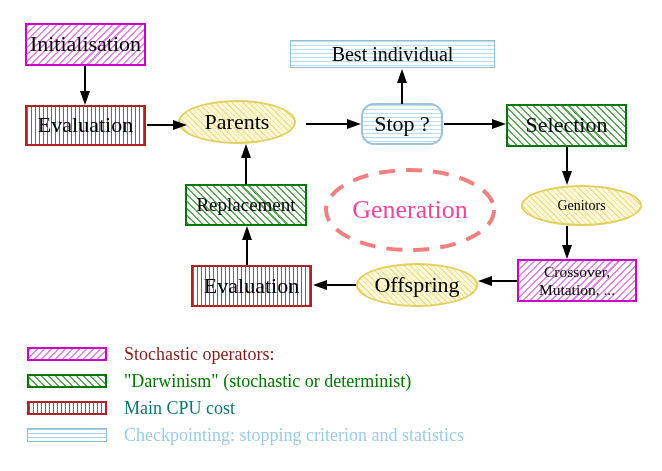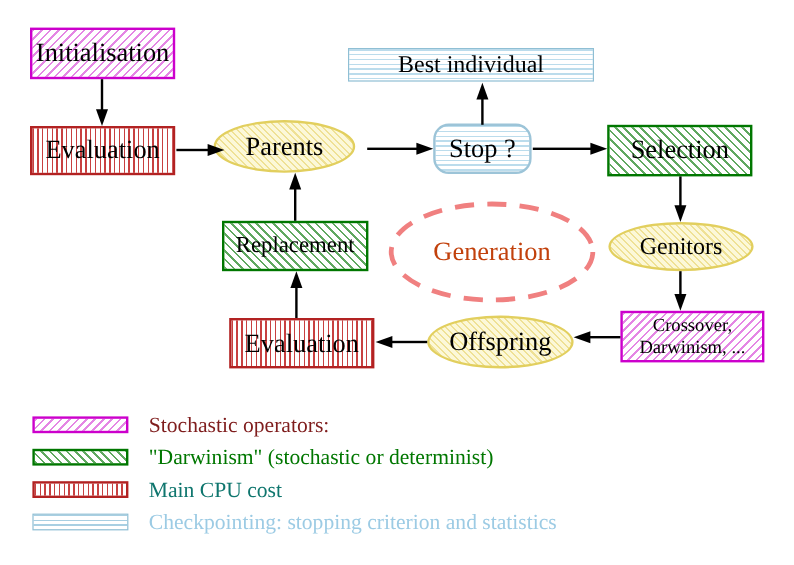--- a/index.html
+++ b/index.html
@@ -94,39 +94,39 @@
     <span>Selection</span>
   </div>
 
   <div class="node hatch-green" style="left:185px;top:184px;width:122px;height:42px;font-size:19px">
     <span>Replacement</span>
   </div>
 
   <svg class="gen-ellipse" style="left:322px;top:166px" width="176" height="88">
     <ellipse cx="88" cy="44" rx="84" ry="40" fill="none" stroke="#F08080" stroke-width="4" stroke-dasharray="16 11"></ellipse>
   </svg>
-  <div class="node" style="left:322px;top:166px;width:176px;height:88px;font-size:22px;color:#c2410c">
+  <div class="node" style="left:322px;top:166px;width:176px;height:88px;font-size:26px;color:#ec4899">
     <span>Generation</span>
   </div>
 
-  <div class="node ellipse-yellow" style="left:507px;top:185px;width:121px;height:41px;font-size:20px">
+  <div class="node ellipse-yellow" style="left:521px;top:185px;width:121px;height:41px;font-size:14px">
     <span>Genitors</span>
   </div>
 
   <div class="node stripe-red" style="left:191px;top:265px;width:121px;height:42px;font-size:22px">
     <span>Evaluation</span>
   </div>
 
   <div class="node ellipse-yellow" style="left:356px;top:263px;width:122px;height:44px;font-size:22px">
     <span>Offspring</span>
   </div>
 
   <div class="node hatch-magenta" style="left:517px;top:259px;width:120px;height:43px;font-size:15.5px;flex-direction:column">
     <span>Crossover,</span>
-    <span>Darwinism, ...</span>
+    <span>Mutation, ...</span>
   </div>
 
   <div class="arrow">
     <i class="shaft-v" style="left:84px;top:66px;height:26px"></i>
     <i class="ah ah-down" style="left:80px;top:91px"></i>
   </div>
 
   <div class="arrow">
     <i class="shaft-h" style="left:147px;top:124px;width:27px"></i>
     <i class="ah ah-right" style="left:173px;top:120px"></i>

